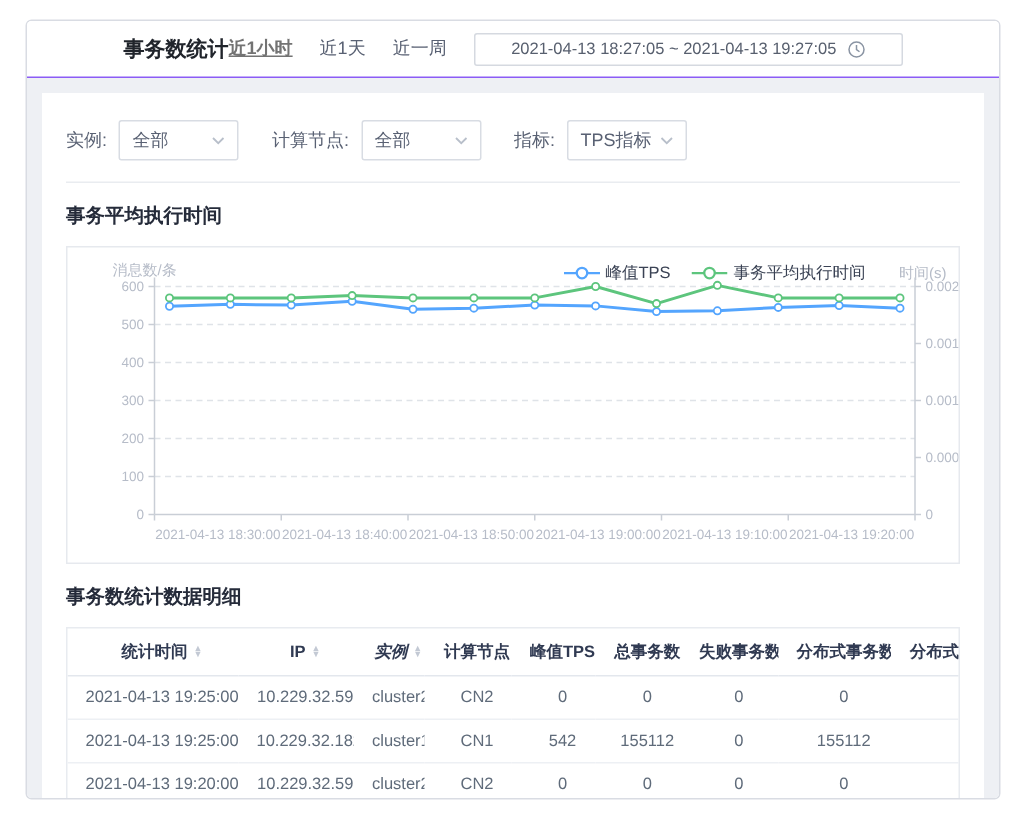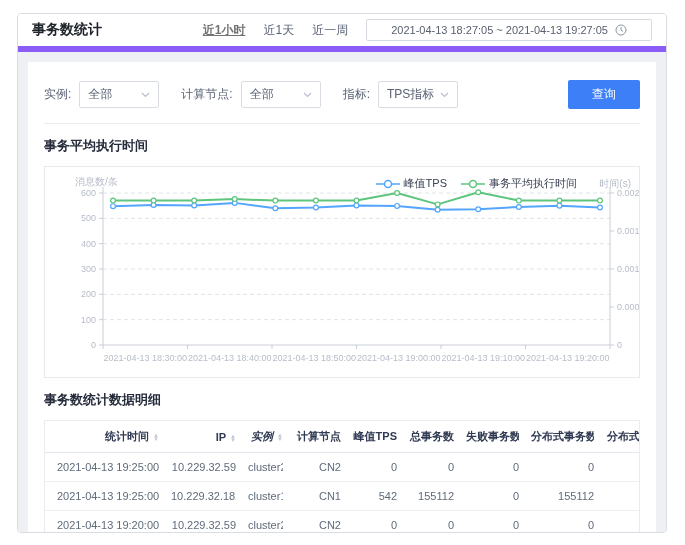--- a/index.html
+++ b/index.html
@@ -1,22 +1,22 @@
 <!DOCTYPE html>
 <html><head>
 <meta charset="utf-8">
 <style>
   * { margin:0; padding:0; box-sizing:border-box; }
   html,body { width:685px; height:545px; background:#fff;
     font-family:"Liberation Sans","DejaVu Sans",sans-serif; }
   .panel { position:absolute; left:17px; top:13px; width:650px; height:520px;
     background:#fff; border:1px solid #d9dce3; border-radius:4px; overflow:hidden; }
   
-  .panel-header { height:38px; display:flex; align-items:center; justify-content:space-between;
-    padding:0 14px; border-bottom:6px solid #8b5cf6; background:#fff; }
+  .panel-header { height:38px; display:flex; align-items:center; justify-content:center;
+    padding:0 14px; border-bottom:1px solid #8b5cf6; background:#fff; }
   .page-title { font-size:14px; font-weight:bold; color:#20242b; }
   .header-right { display:flex; align-items:center; gap:18px; }
   .time-tab { font-size:12px; color:#596173; cursor:pointer; }
   .time-tab.active { color:#737373; text-decoration:underline; font-weight:bold; }
   .date-box { display:flex; align-items:center; gap:7px; border:1px solid #d5d9e0;
     border-radius:2px; padding:4px 24px; font-size:11px; color:#575f6e; background:#fff; }
   
   .panel-body { background:#eef0f4; padding:10px 10px 0 10px; height:481px; }
   .card { background:#fff; height:100%; padding:10px 16px 4px 16px; overflow:hidden; }
   
@@ -34,21 +34,21 @@
   .chart-box { position:relative; border:1px solid #e6e9ee; height:212px; overflow:hidden; }
   .axis-unit { position:absolute; font-size:10px; color:#b6bcc8; }
   .unit-left { left:30px; top:8px; }
   .unit-right { right:8px; top:10px; }
   .legend { position:absolute; right:62px; top:9px; display:flex; gap:14px; }
   .legend-item { display:flex; align-items:center; gap:4px; font-size:11px; color:#3a4254; cursor:pointer; }
   .chart-svg { position:absolute; left:0; top:18px; }
   
   .table-wrap { border:1px solid #e8ebf0; border-bottom:none; overflow:hidden; }
   table { border-collapse:collapse; table-layout:fixed; width:650px; font-size:11px; }
-  th,td { text-align:right; padding:8px 0 8px 12px; white-space:nowrap; overflow:hidden; }
+  th,td { text-align:center; padding:8px 0 8px 12px; white-space:nowrap; overflow:hidden; }
   th { color:#303a52; font-weight:bold; border-bottom:1px solid #e3e7ed; cursor:pointer; }
   td { color:#5f6b7a; border-bottom:1px solid #edf0f4; }
   .sorter { display:inline-flex; flex-direction:column; vertical-align:middle;
     margin-left:4px; line-height:4px; font-size:6px; color:#c3c9d4; }
 </style>
 </head>
 <body>
 
 <div class="panel">
 
@@ -92,21 +92,20 @@
         </div>
         <div class="filter-group">
           <span class="filter-label">指标:</span>
           <div class="select-box">
             <span>TPS指标</span>
             <svg width="9" height="6" viewBox="0 0 9 6">
                 <polyline points="1,1 4.5,4.5 8,1" fill="none" stroke="#b8bfca" stroke-width="1.2"></polyline>
               </svg>
           </div>
         </div>
-        <button class="query-btn">查询</button>
       </div>
 
       <div class="divider"></div>
 
       <div class="section-title">事务平均执行时间</div>
 
       <div class="chart-box">
         <span class="axis-unit unit-left">消息数/条</span>
         <div class="legend" id="legend">
             <div class="legend-item">

